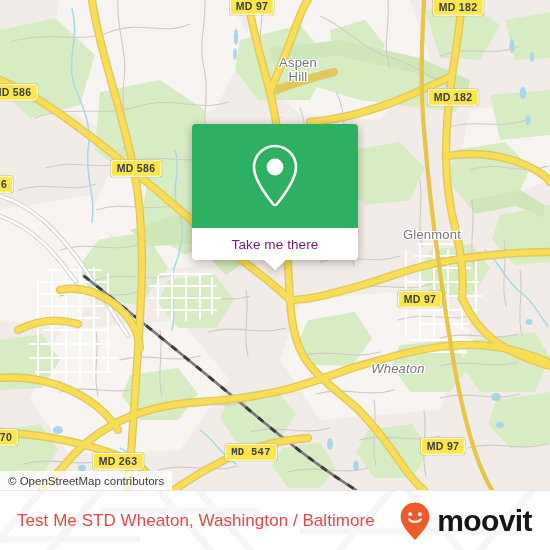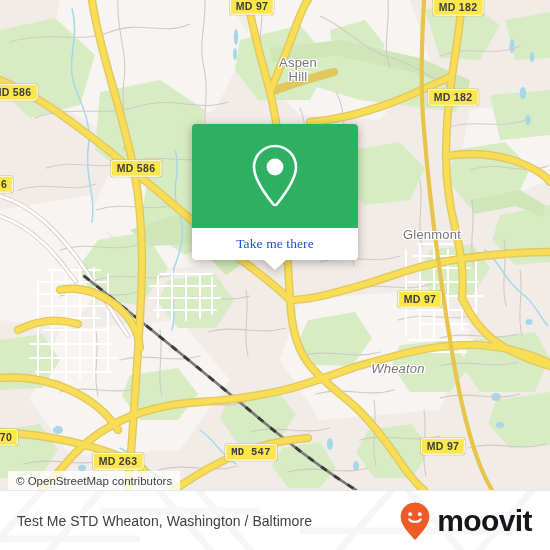--- a/index.html
+++ b/index.html
@@ -88,23 +88,23 @@
   #popup-foot {
     background: #ffffff;
     height: 32px;
     border-radius: 0 0 4px 4px;
     display: flex;
     align-items: center;
     justify-content: center;
     position: relative;
   }
   #popup-foot-label {
-    color: #1d4ed8;
+    color: #701a75;
     font-size: 13.5px;
-    font-family: Liberation Serif, serif;
+    font-family: Liberation Sans, sans-serif;
     letter-spacing: .1px;
   }
   #popup-tail {
     position: absolute;
     left: 50%;
     top: 100%;
     transform: translateX(-50%);
     width: 0; height: 0;
     border-left: 11px solid transparent;
     border-right: 11px solid transparent;
@@ -118,21 +118,20 @@
     bottom: 0;
     height: 19px;
     padding: 0 8px 0 8px;
     display: flex;
     align-items: center;
     background: rgba(255,255,255,.78);
     color: #404040;
     font-size: 11.5px;
     font-family: "Liberation Sans", sans-serif;
     white-space: nowrap;
-    margin-left: 8px;
   }
 
   
   #footer {
     position: absolute;
     left: 0; top: 490px;
     width: 550px; height: 60px;
     background: #ffffff;
     border-top: 1px solid #e8e8e8;
     display: flex;
@@ -143,22 +142,22 @@
   }
   #footer-watermark {
     position: absolute;
     left: 0; top: 0;
     width: 550px; height: 60px;
     opacity: .55;
     pointer-events: none;
   }
   #footer-title {
     position: relative;
-    color: #404040;
-    font-size: 14px;
+    color: #ef4444;
+    font-size: 17px;
     font-family: "Liberation Sans", sans-serif;
     letter-spacing: .05px;
     white-space: nowrap;
   }
   #brand {
     position: relative;
     display: flex;
     align-items: center;
     gap: 6px;
   }

